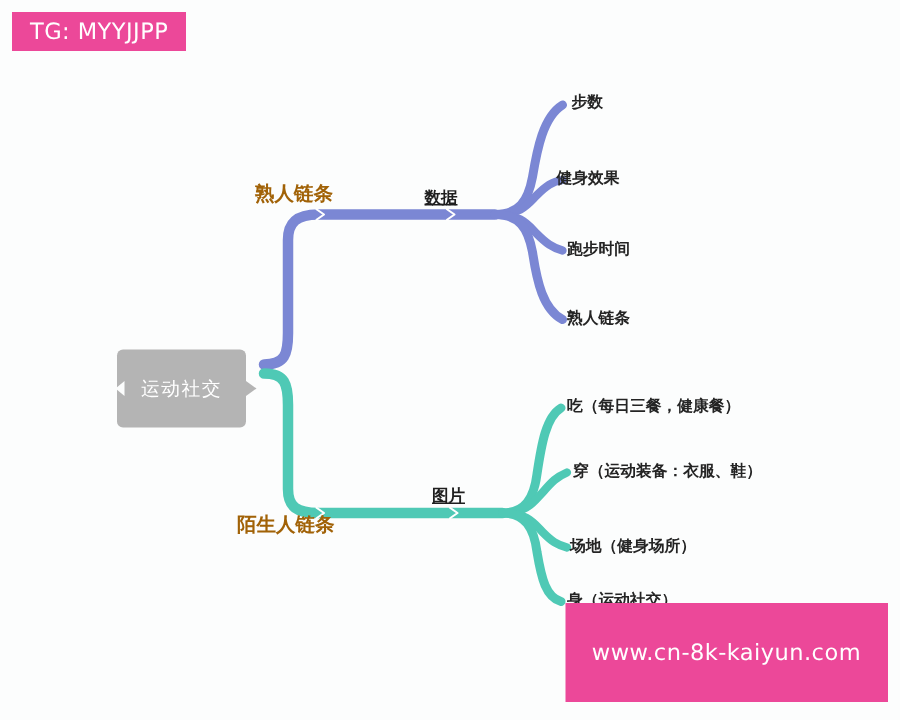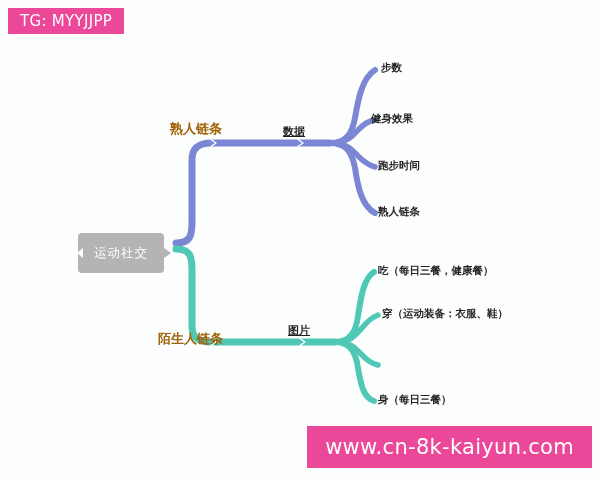--- a/index.html
+++ b/index.html
@@ -31,22 +31,22 @@
     left: 8px;
     top: 8px;
     height: 26px;
     padding: 0 12px;
     font-size: 15px;
   }
   #site-badge {
     right: 8px;
     bottom: 12px;
     height: 34px;
-    padding: 4px 18px;
-    font-size: 21px;
+    padding: 16px 18px;
+    font-size: 15px;
   }
 
   
   #map-svg {
     position: absolute;
     left: 0;
     top: 0;
     width: 600px;
     height: 480px;
   }
@@ -73,25 +73,25 @@
     font-size: 10.5px;
     color: #242424;
     font-weight: bold;
   }
 
   
   #root-node {
     position: absolute;
     left: 78px;
     top: 233px;
-    height: 40px;
+    height: 20px;
     display: flex;
     align-items: center;
     justify-content: flex-start;
-    padding: 0 16px;
+    padding: 16px 16px;
     background: #b4b4b4;
     border-radius: 4px;
     color: #ffffff;
     font-size: 12.5px;
     font-weight: 400;
     letter-spacing: 1px;
     white-space: nowrap;
   }
   .root-notch {
     position: absolute;
@@ -159,23 +159,24 @@
   </div>
 
   <div class="label branch-label" style="left:170px; top:120px;">熟人链条</div>
   <div class="label sub-label" style="left:283px; top:124px;">数据</div>
 
   <div class="label leaf-label" style="left:381px; top:61px;">步数</div>
   <div class="label leaf-label" style="left:371px; top:112px;">健身效果</div>
   <div class="label leaf-label" style="left:378px; top:159px;">跑步时间</div>
   <div class="label leaf-label" style="left:378px; top:205px;">熟人链条</div>
 
-  <div class="label branch-label" style="left:158px; top:330px;">陌生人链条</div>
+  <div class="label branch-label" style="left:158px; top:341px;">陌生人链条</div>
   <div class="label sub-label" style="left:288px; top:323px;">图片</div>
 
   <div class="label leaf-label" style="left:378px; top:264px;">吃（每日三餐，健康餐）</div>
   <div class="label leaf-label" style="left:382px; top:307px;">穿（运动装备：衣服、鞋）</div>
-  <div class="label leaf-label" style="left:378px; top:393px;">身（每日三餐）</div>
+  <div class="label leaf-label" style="left:380px; top:357px;">场地（健身场所）</div>
+  <div class="label leaf-label" style="left:378px; top:393px;">身（运动社交）</div>
 
   <div id="tg-badge" class="badge">TG: MYYJJPP</div>
   <div id="site-badge" class="badge">www.cn-8k-kaiyun.com</div>
 
 </div>
 
 </body></html>

